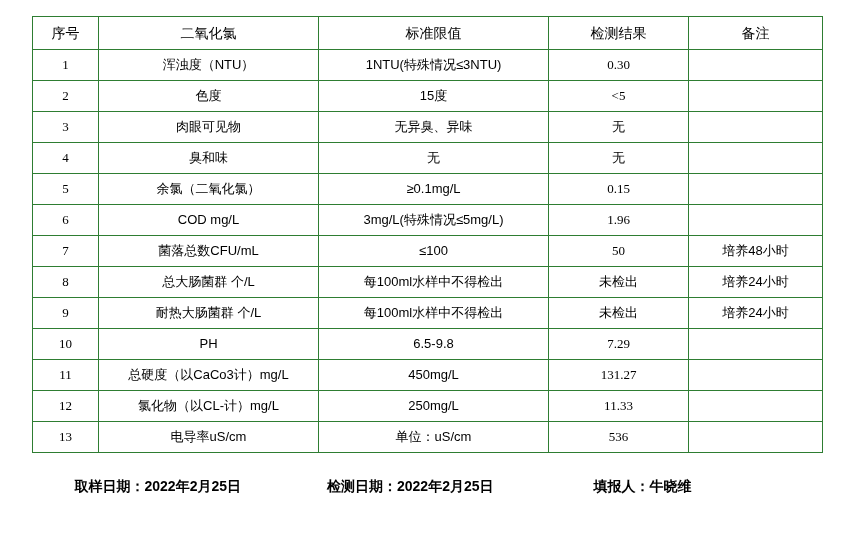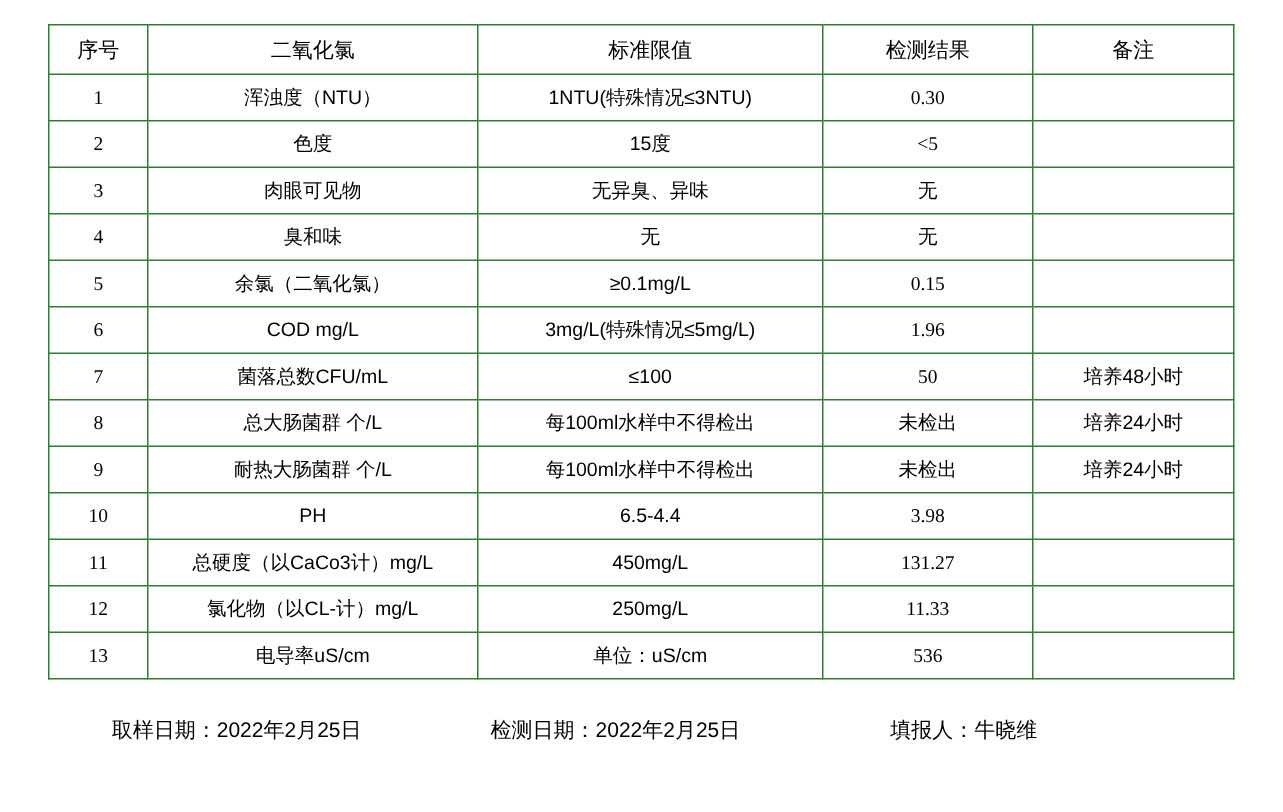--- a/index.html
+++ b/index.html
@@ -63,20 +63,21 @@
     font-size: 13px;
   }
   .footer {
     width: 790px;
     margin: 0 auto;
     display: flex;
     align-items: center;
     font-size: 14px;
     padding-top: 9px;
     box-sizing: border-box;
+    font-weight: bold;
   }
   .footer .f-item { white-space: nowrap; }
   .f-sample { margin-left: 42px; }
   .f-test { margin-left: 86px; }
   .f-filler { margin-left: 100px; }
 </style>
 </head>
 <body>
 
 <div class="page">
@@ -159,22 +160,22 @@
       <tr>
         <td class="num-cell">9</td>
         <td>耐热大肠菌群 个/L</td>
         <td class="mono-ish">每100ml水样中不得检出</td>
         <td class="num-cell">未检出</td>
         <td>培养24小时</td>
       </tr>
       <tr>
         <td class="num-cell">10</td>
         <td>PH</td>
-        <td class="mono-ish">6.5-4.4</td>
-        <td class="num-cell">3.98</td>
+        <td class="mono-ish">6.5-9.8</td>
+        <td class="num-cell">7.29</td>
         <td></td>
       </tr>
       <tr>
         <td class="num-cell">11</td>
         <td>总硬度（以CaCo3计）mg/L</td>
         <td class="mono-ish">450mg/L</td>
         <td class="num-cell">131.27</td>
         <td></td>
       </tr>
       <tr>

